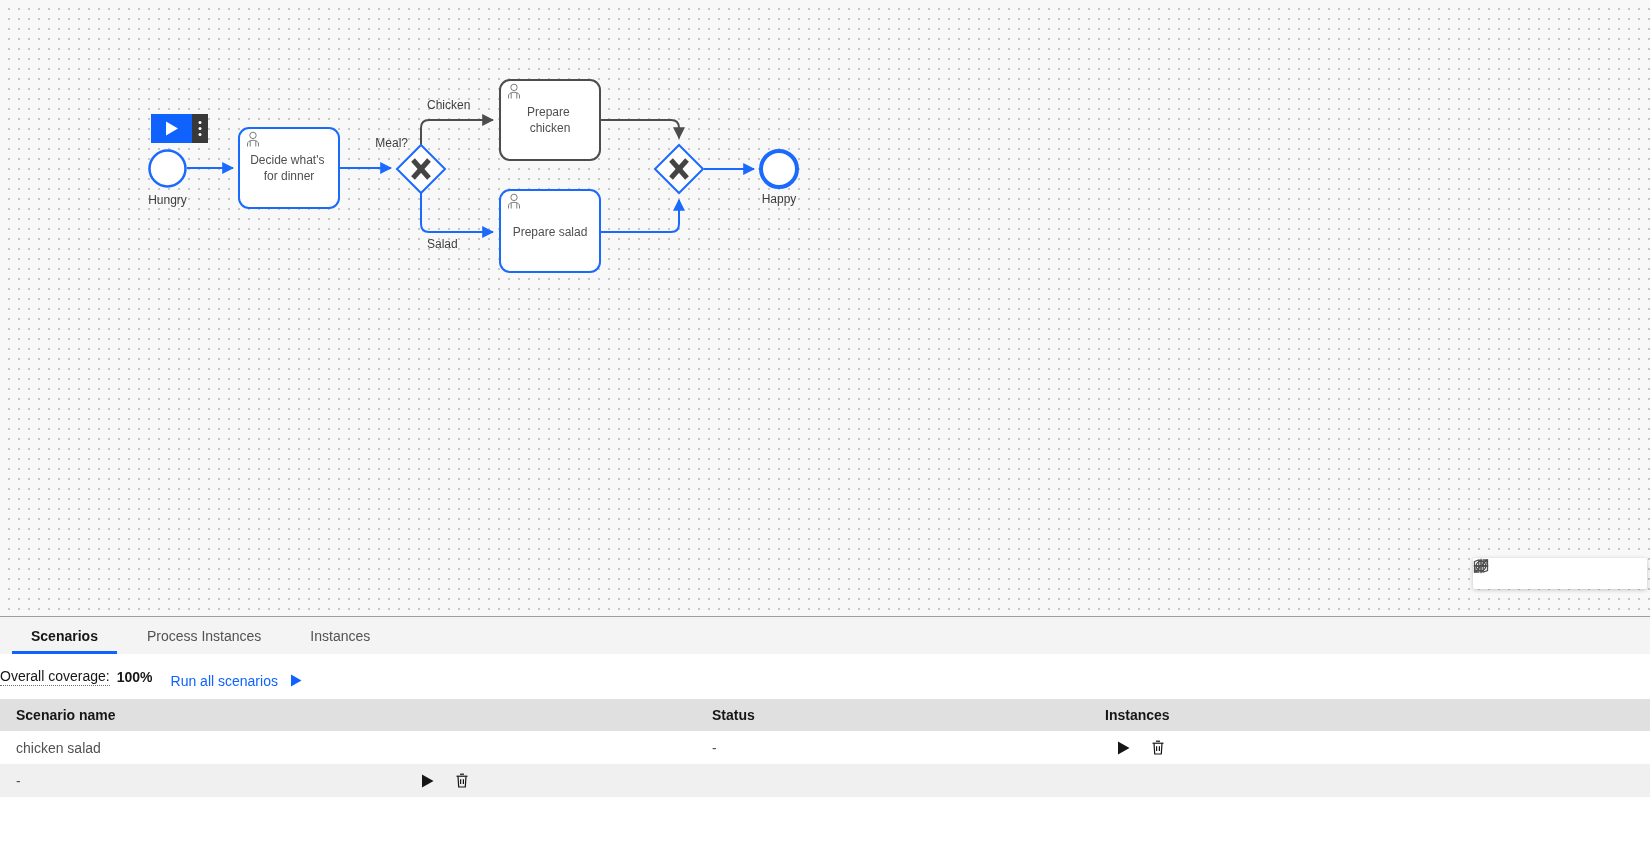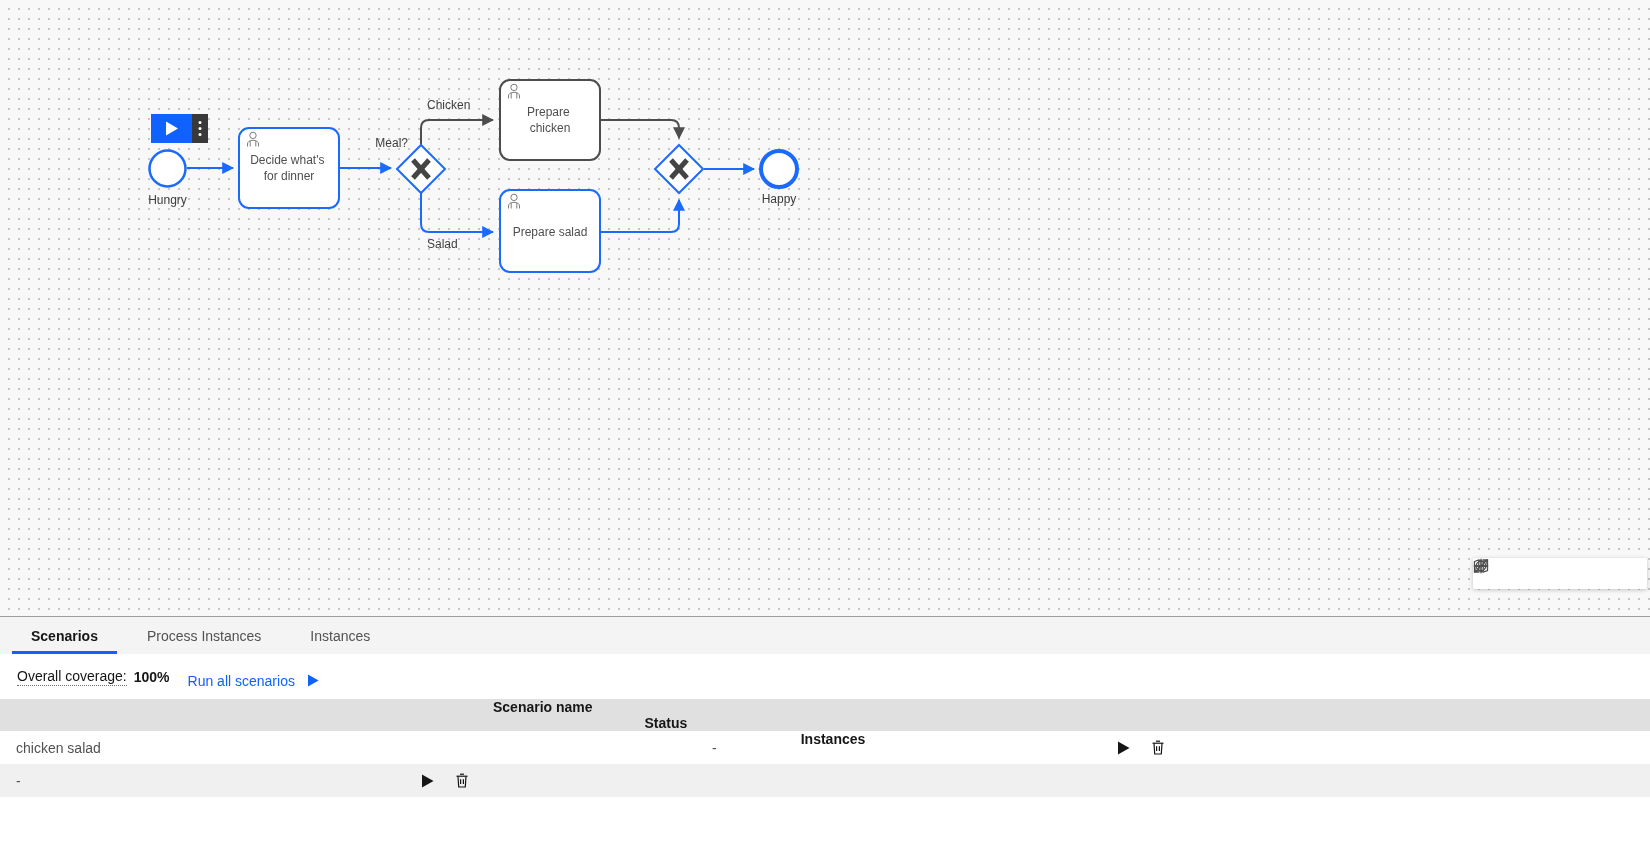--- a/index.html
+++ b/index.html
@@ -45,35 +45,35 @@
     height: 37px; background: #f4f4f4; display: flex; align-items: stretch;
     padding-left: 12px; font-size: 14px;
   }
   .tab {
     padding: 0 19px; margin-right: 11px; display: flex; align-items: center;
     color: #525252; cursor: pointer; border-bottom: 3px solid transparent; padding-top: 3px;
   }
   .tab.active { color: #161616; font-weight: 700; border-bottom-color: #0f62fe; }
 
   .coverage-row {
-    height: 45px; display: flex; align-items: center; padding-left: 17px; font-size: 14px;
+    height: 45px; display: flex; align-items: center; font-size: 14px;
     background: #ffffff;
   }
   .coverage-label { color: #161616; border-bottom: 1px dotted #6f6f6f; padding-bottom: 1px; }
   .coverage-value { font-weight: 700; margin-left: 7px; }
   .run-all {
     margin-left: 18px; color: #0f62fe; display: flex; align-items: center; gap: 12px;
     cursor: pointer; background: none; border: none; font-size: 14px;
     font-family: "Liberation Sans", sans-serif;
     margin-top: 8px;
   }
 
   .scenario-table { width: 100%; font-size: 14px; }
   .t-row { display: flex; align-items: center; height: 33px; color: #525252; background: #ffffff; }
-  .t-row.head { height: 32px; background: #e0e0e0; color: #161616; font-weight: 700; flex-direction: column; }
+  .t-row.head { height: 32px; background: #e0e0e0; color: #161616; font-weight: 700; }
   .t-row.alt { background: #f0f0f0; }
   .cell { padding-left: 16px; }
   .c1 { width: 696px; }
   .c2 { width: 393px; }
   .c3 { flex: 1; display: flex; align-items: center; }
   .t-row.head .c3 { display: block; }
   .op-btn { background: none; border: none; cursor: pointer; display: flex; align-items: center; padding: 0; }
   .op-play { margin-left: 12px; }
   .op-trash { margin-left: 20px; }
 </style>

